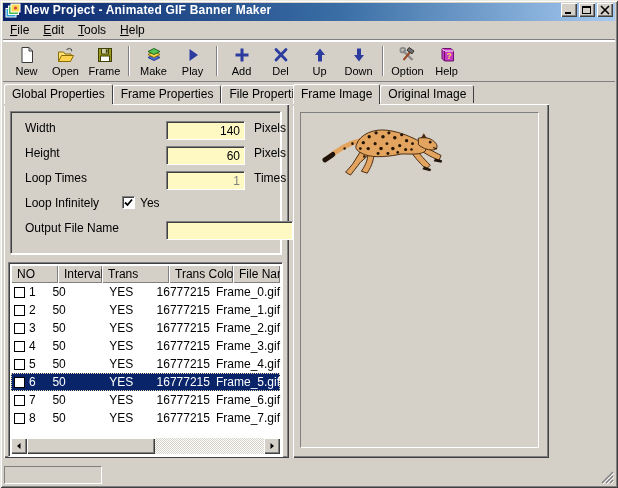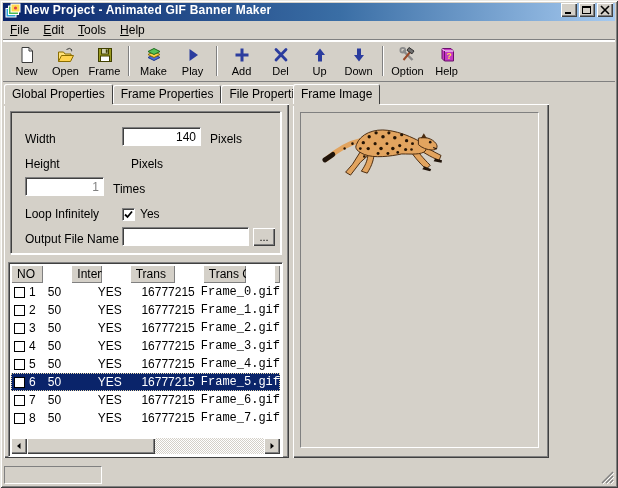--- a/index.html
+++ b/index.html
@@ -46,50 +46,50 @@
     box-shadow: inset 1px 1px 0 #fff, inset -1px 0 0 #404040; border-top-left-radius:2px; border-top-right-radius:2px; }
   .tab.active { height:20px; padding-top:3px; position:relative; z-index:3;
     box-shadow: inset 1px 1px 0 #fff, inset -1px 0 0 #404040, 0 2px 0 #D4D0C8; }
   .tabpanel { position:absolute; left:0; right:0; top:20px; bottom:0; background:#D4D0C8; z-index:1;
     box-shadow: inset 1px 1px 0 #fff, inset -1px -1px 0 #404040, inset -2px -2px 0 #808080; }
 
   
   .groupbox { position:absolute; left:6px; top:7px; width:271px; height:143px;
     border:1px solid; border-color:#808080 #fff #fff #808080;
     box-shadow: inset 1px 1px 0 #404040, 1px 1px 0 #fff; background:#D4D0C8; padding:9px 0 0 14px; }
-  .form-row { display:flex; align-items:flex-end; height:25px; }
+  .form-row { display:flex; align-items:flex-start; height:25px; }
   .form-label { width:97px; flex:0 0 auto; }
-  .tb { background:#ffffff; height:19px; border:1px solid; border-color:#808080 #fff #fff #808080;
-    box-shadow: inset 1px 1px 0 #404040; font-family:"Liberation Sans",sans-serif; font-size:12px; padding:0 4px; outline:none; }
+  .tb { background:#fef9c3; height:19px; border:1px solid; border-color:#808080 #fff #fff #808080;
+    box-shadow: inset 1px 1px 0 #404040; font-family:"Liberation Sans",sans-serif; font-size:12px; padding:0 4px; outline:none;margin-left:44px; }
   .tb.num { width:79px; text-align:right; }
   .tb.disabled { color:#808080; }
   .suffix { margin-left:9px; }
   .checkbox { width:13px; height:13px; background:#fff; border:1px solid; border-color:#808080 #fff #fff #808080;
     box-shadow: inset 1px 1px 0 #404040; display:flex; align-items:center; justify-content:center; }
   .cb-label { margin-left:5px; }
   .tb.out { width:127px; }
   .browse-btn { width:22px; height:18px; margin-left:4px; background:#D4D0C8; font-size:11px; line-height:10px;
     display:flex; align-items:center; justify-content:center;
     box-shadow: inset 1px 1px 0 #fff, inset -1px -1px 0 #404040, inset -2px -2px 0 #808080; }
 
   
   .listview { position:absolute; left:4px; top:158px; width:275px; height:195px; background:#fff;
     border:1px solid; border-color:#808080 #fff #fff #808080; box-shadow: inset 1px 1px 0 #404040;
     display:flex; flex-direction:column; padding:2px; }
-  .lv-header { display:flex; height:18px; flex:0 0 auto;gap:28px; }
+  .lv-header { display:flex; height:18px; flex:0 0 auto; }
   .lv-h { background:#D4D0C8; box-shadow: inset 1px 1px 0 #fff, inset -1px -1px 0 #808080;
     padding:2px 0 0 6px; font-size:12px; white-space:nowrap; overflow:hidden; }
   .c-no{width:47px;} .c-int{width:44px;} .c-tr{width:67px;} .c-tc{width:64px;} .c-fn{flex:1;}
   .lv-row { display:flex; height:18px; align-items:center; flex:0 0 auto; }
   .lv-row .c-no { display:flex; align-items:center; padding-left:3px; }
   .row-check { width:11px; height:11px; border:1.5px solid #000; background:#fff; margin-right:4px; flex:0 0 auto; }
   .lv-row .c-int { text-align:left; padding-right:11px; }
   .lv-row .c-tr  { text-align:center; }
   .lv-row .c-tc  { padding-left:6px; }
-  .lv-row .c-fn  { padding-left:6px;font-family:Liberation Mono, monospace; }
+  .lv-row .c-fn  { padding-left:6px; }
   .lv-row.selected { background:#0A246A; color:#fff; outline:1px dotted #e8d8a8; outline-offset:-1px; }
   .lv-fill { flex:1; background:#fff; }
 
   .hscroll { height:16px; flex:0 0 auto; display:flex;
     background-image: conic-gradient(#D4D0C8 25%, #fff 0 50%, #D4D0C8 0 75%, #fff 0);
     background-size:2px 2px; }
   .sb-btn { width:16px; height:16px; background:#D4D0C8; flex:0 0 auto; display:flex; align-items:center; justify-content:center;
     box-shadow: inset 1px 1px 0 #fff, inset -1px -1px 0 #404040, inset -2px -2px 0 #808080; }
   .sb-thumb { width:128px; height:16px; background:#D4D0C8; flex:0 0 auto;
     box-shadow: inset 1px 1px 0 #fff, inset -1px -1px 0 #404040, inset -2px -2px 0 #808080; }
@@ -241,23 +241,25 @@
     <div class="tabpanel">
 
       <div class="groupbox">
         <div class="form-row">
           <span class="form-label">Width</span>
           <input class="tb num" value="140" style="">
           <span class="suffix">Pixels</span>
         </div>
         <div class="form-row">
           <span class="form-label">Height</span>
+          <input class="tb num" value="60" style="">
           <span class="suffix">Pixels</span>
         </div>
         <div class="form-row">
+          <span class="form-label">Loop Times</span>
           <input class="tb num disabled" value="1" style="">
           <span class="suffix">Times</span>
         </div>
         <div class="form-row">
           <span class="form-label">Loop Infinitely</span>
           <span class="checkbox">
             <svg width="11" height="11" viewBox="0 0 11 11">
               <path d="M2 5.5 L4.5 8 L9 2.5" stroke="#000" stroke-width="1.8" fill="none"></path>
               </svg>
           </span>
@@ -377,20 +379,21 @@
           </span>
         </div>
       </div>
 
     </div>
   </div>
 
   <div class="tabctrl right">
     <div class="tabs">
       <div class="tab active">Frame Image</div>
+      <div class="tab">Original Image</div>
     </div>
     <div class="tabpanel">
       <div class="imagebox">
         <svg width="130" height="61" viewBox="0 0 132 62">
           <path d="M44 20 C34 22 20 30 9 39" fill="none" stroke="#e2a45f" stroke-width="5" stroke-linecap="round"></path>
           <path d="M16 34 C13 36 11 37.5 8 39.5" fill="none" stroke="#20140a" stroke-width="5" stroke-linecap="round"></path>
           <path d="M46 28 L36 44 L29 52 L34 55 L44 42 L53 34 Z" fill="#e2a45f" stroke="#4a2c10"></path>
           <path d="M52 30 C52 38 50 44 45 51 L51 53 C56 45 58 38 58 32 Z" fill="#e2a45f" stroke="#4a2c10"></path>
           <path d="M93 28 C97 34 104 43 111 49 L115 45 C108 38 102 31 99 26 Z" fill="#e2a45f" stroke="#4a2c10"></path>
           <path d="M99 26 C105 30 116 37 124 40 L126 35 C118 31 109 26 104 22 Z" fill="#e2a45f" stroke="#4a2c10"></path>

